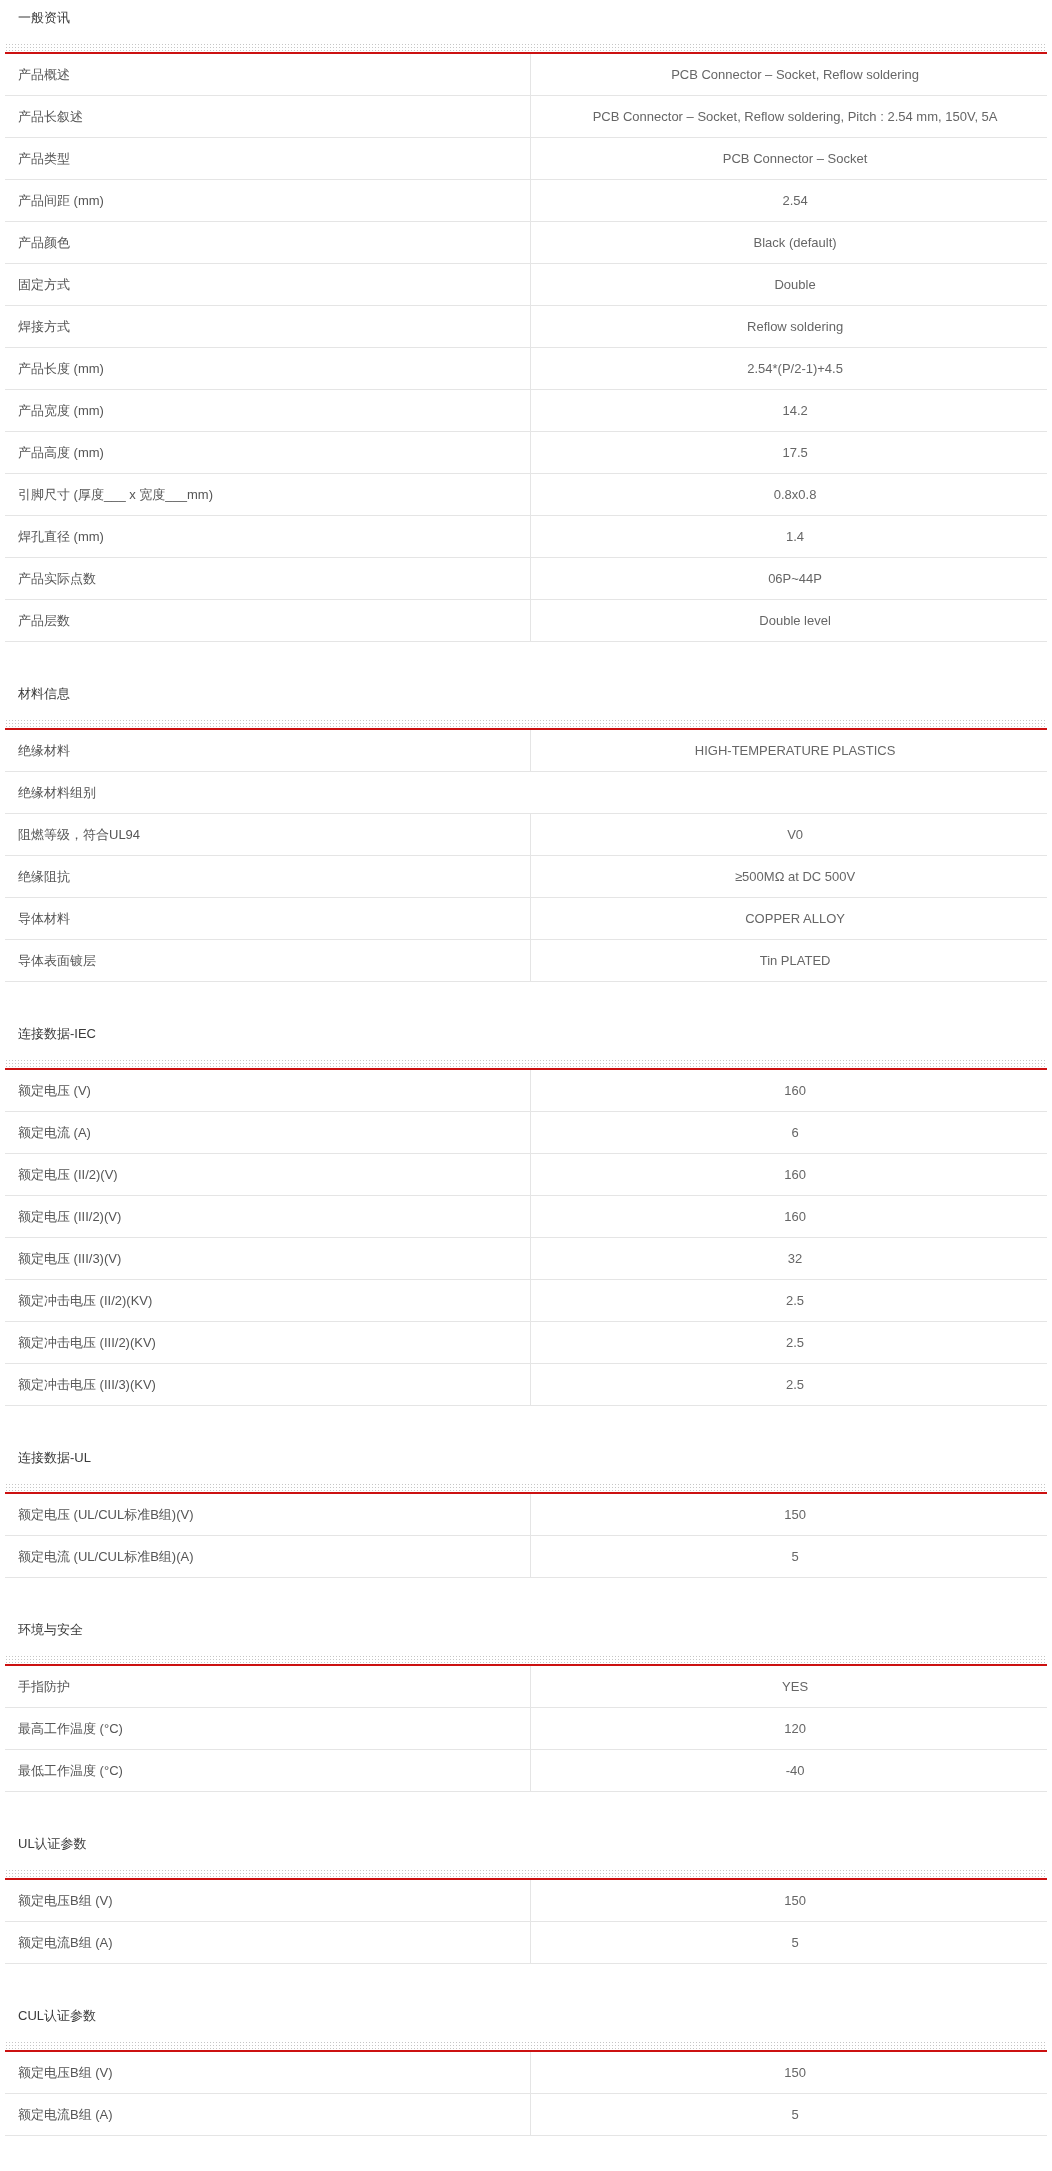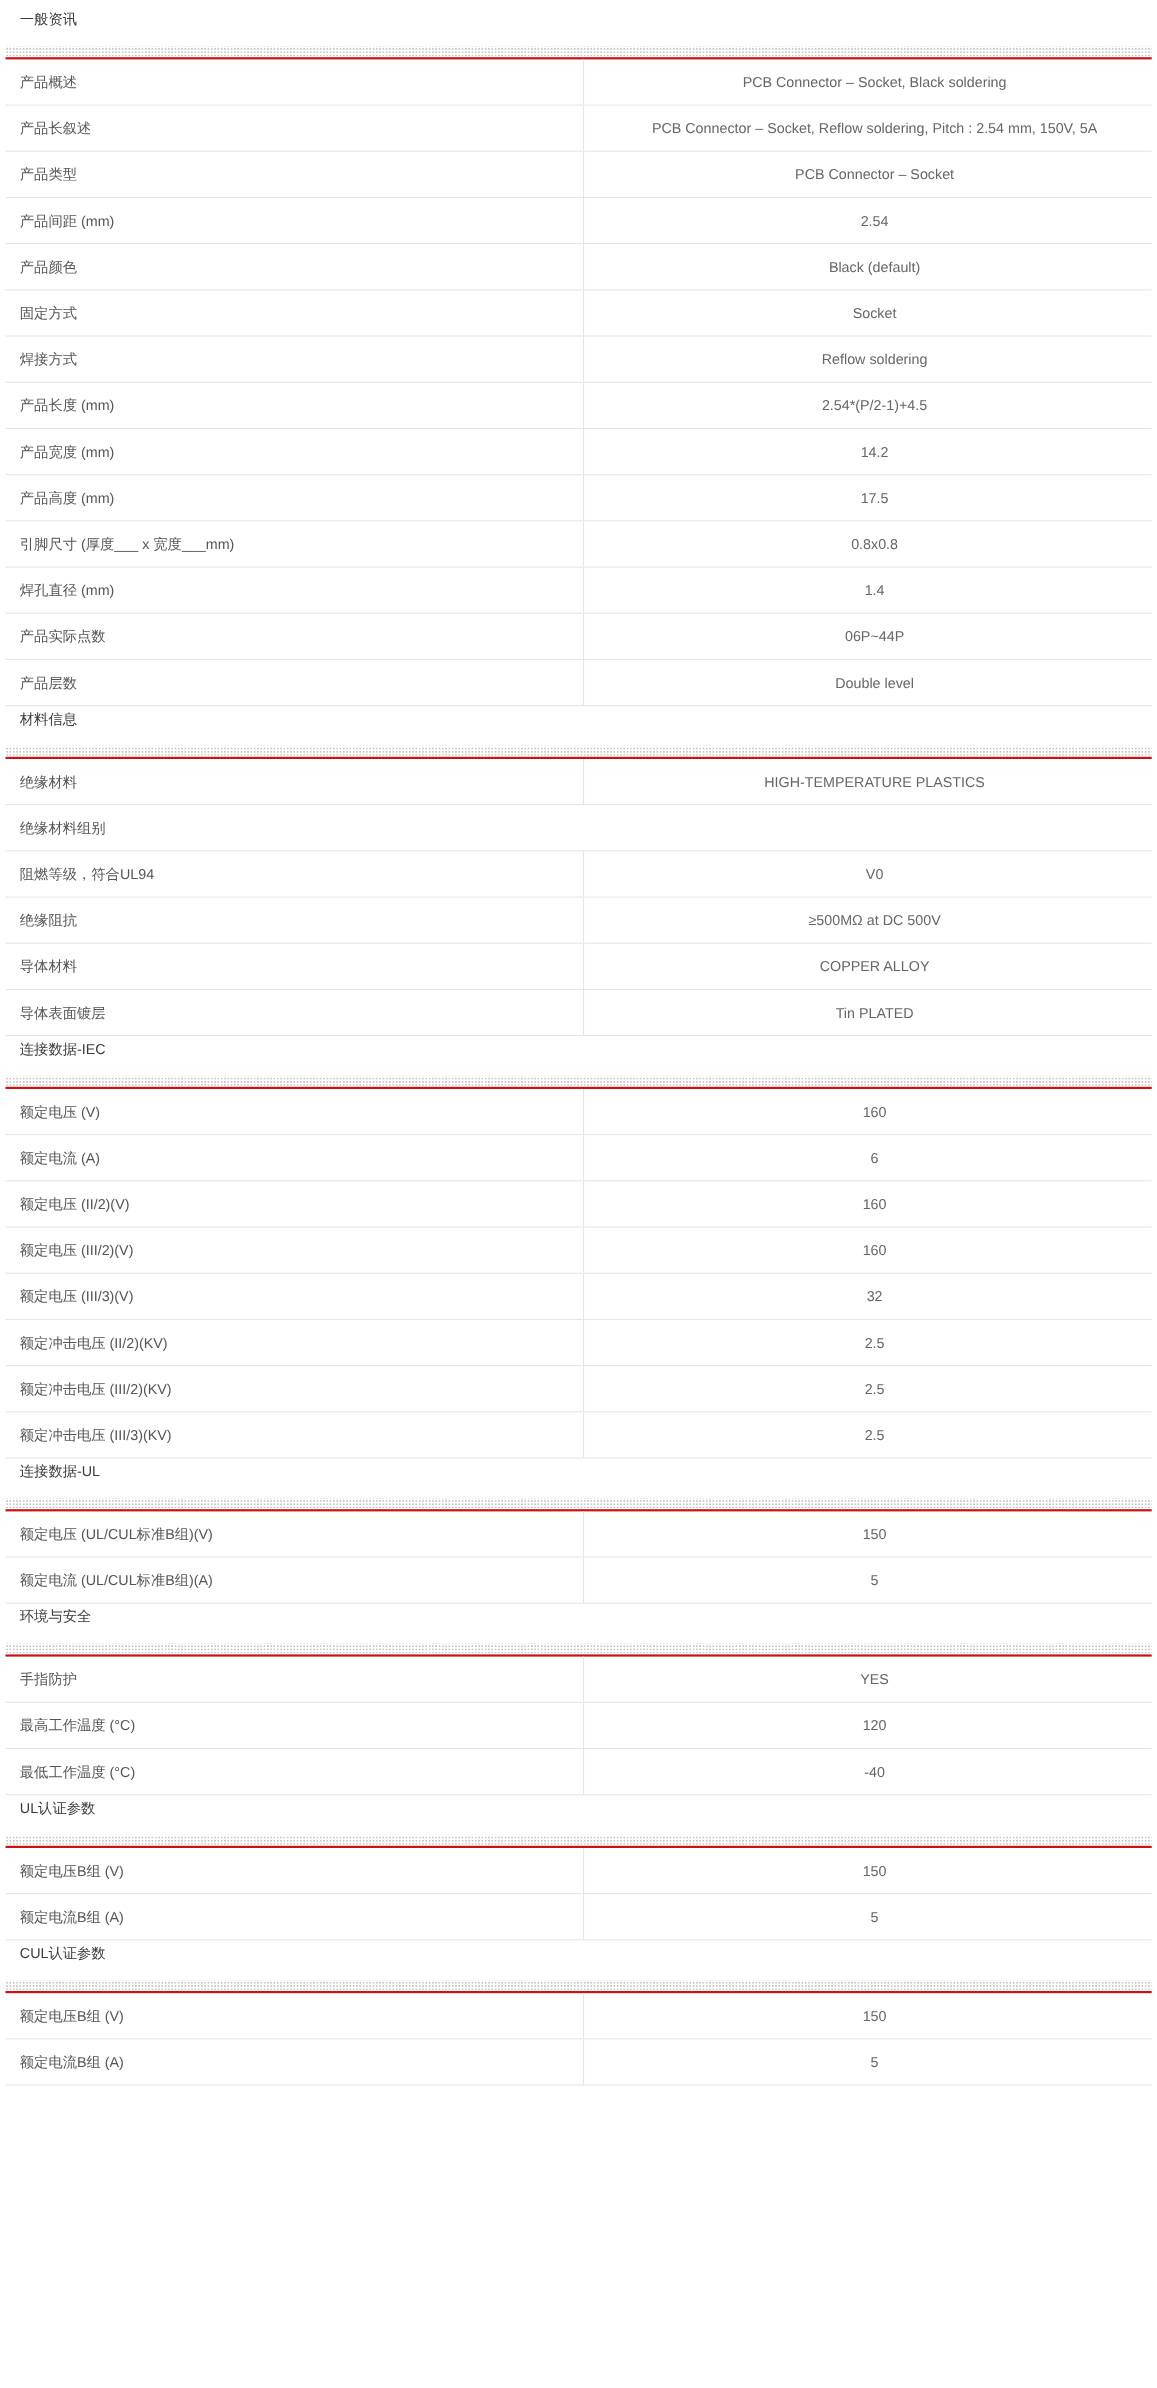--- a/index.html
+++ b/index.html
@@ -11,21 +11,21 @@
     --value:#666666;
   }
   *{box-sizing:border-box;}
   html,body{margin:0;padding:0;}
   body{
     width:1052px;height:2171px;overflow:hidden;
     background:#ffffff;
     font-family:"Liberation Sans","DejaVu Sans",sans-serif;
     padding:6px 5px 0 5px;
   }
-  .section{}
+  .section{margin-top:40px;}
   .section:first-child{margin-top:0;}
   .section-title{
     font-size:13px;line-height:24px;font-weight:400;
     color:var(--heading);
     margin:0 0 12px 13px;
   }
   .dotted-band{
     height:9px;margin-bottom:1px;
     background-image:radial-gradient(circle,var(--dot) 0.8px,rgba(0,0,0,0) 0.9px);
     background-size:3px 3px;
@@ -57,41 +57,41 @@
 <body>
 
 <main id="sections-root">
     <section class="section">
       <h2 class="section-title">一般资讯</h2>
       <div class="dotted-band"></div>
       <div class="red-rule"></div>
       <div class="spec-table">
         <div class="spec-row">
           <div class="cell-label">产品概述</div>
-          <div class="cell-value">PCB Connector – Socket, Black soldering</div>
+          <div class="cell-value">PCB Connector – Socket, Reflow soldering</div>
         </div>
         <div class="spec-row">
           <div class="cell-label">产品长叙述</div>
           <div class="cell-value">PCB Connector – Socket, Reflow soldering, Pitch : 2.54 mm, 150V, 5A</div>
         </div>
         <div class="spec-row">
           <div class="cell-label">产品类型</div>
           <div class="cell-value">PCB Connector – Socket</div>
         </div>
         <div class="spec-row">
           <div class="cell-label">产品间距 (mm)</div>
           <div class="cell-value">2.54</div>
         </div>
         <div class="spec-row">
           <div class="cell-label">产品颜色</div>
           <div class="cell-value">Black (default)</div>
         </div>
         <div class="spec-row">
           <div class="cell-label">固定方式</div>
-          <div class="cell-value">Socket</div>
+          <div class="cell-value">Double</div>
         </div>
         <div class="spec-row">
           <div class="cell-label">焊接方式</div>
           <div class="cell-value">Reflow soldering</div>
         </div>
         <div class="spec-row">
           <div class="cell-label">产品长度 (mm)</div>
           <div class="cell-value">2.54*(P/2-1)+4.5</div>
         </div>
         <div class="spec-row">

